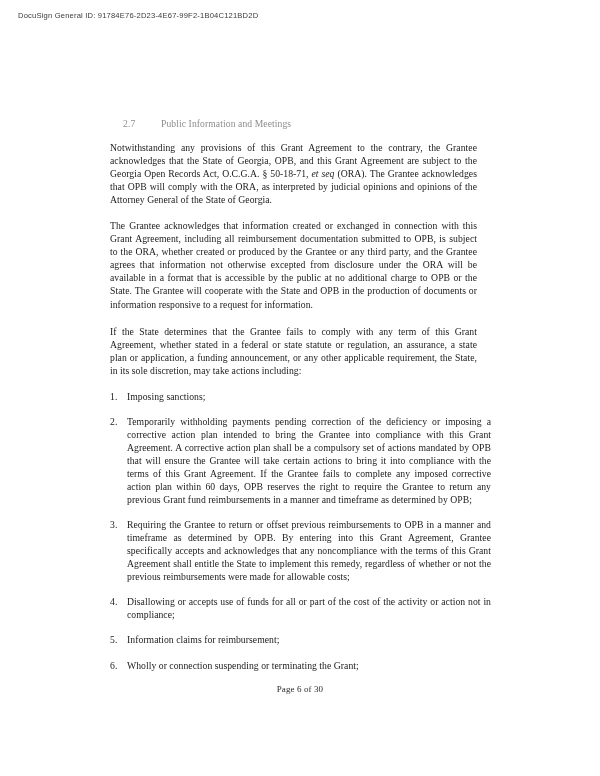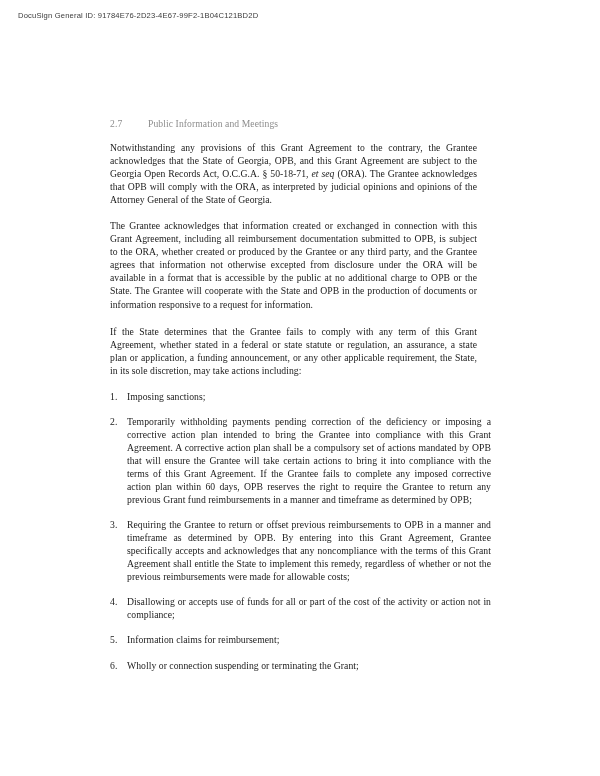--- a/index.html
+++ b/index.html
@@ -41,21 +41,21 @@
     top: 118px;
     width: 381px;
   }
 
   
   .section-head {
     display: flex;
     align-items: baseline;
     color: #8d8d8d;
     font-size: 9.6px;
-    margin: 0 0 12px 0;
+    margin: 0 0 12px 13px;
     letter-spacing: 0.1px;
   }
   .section-head .num {
     width: 38px;
     flex: 0 0 38px;
   }
   .section-head .title {
     flex: 1 1 auto;
   }
 
@@ -157,14 +157,15 @@
         <span class="text">Information claims for reimbursement;</span>
       </li>
       <li>
         <span class="marker">6.</span>
         <span class="text">Wholly or connection suspending or terminating the Grant;</span>
       </li>
     </ol>
 
   </div>
 
+  <div class="footer">Page 6 of 30</div>
 
 </div>
 
 </body></html>

